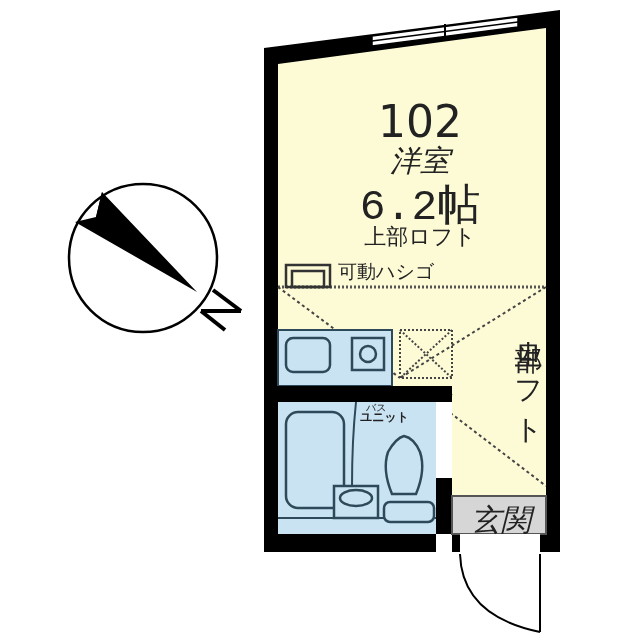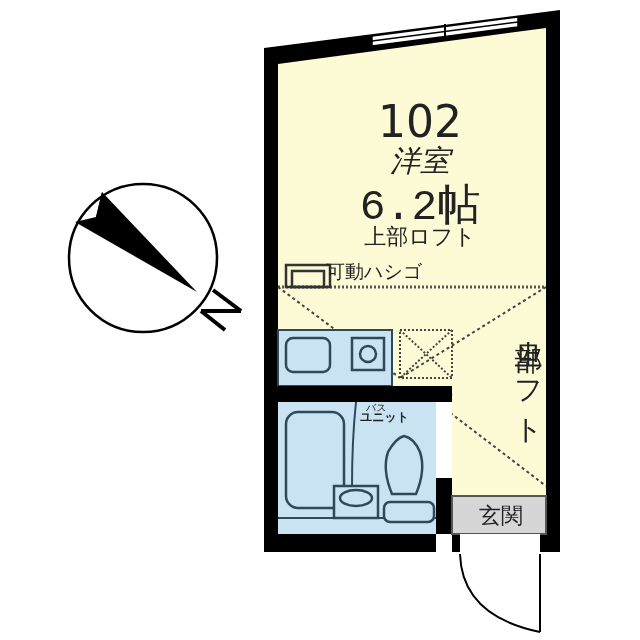--- a/index.html
+++ b/index.html
@@ -3,25 +3,25 @@
 <meta charset="utf-8">
 <style>
   html,body{margin:0;padding:0;background:#ffffff;}
   body{width:640px;height:640px;position:relative;overflow:hidden;font-family:"DejaVu Sans",sans-serif;}
   svg{position:absolute;left:0;top:0;}
   .lbl{position:absolute;color:#222;white-space:nowrap;text-align:center;line-height:1;}
   .unit{left:300px;top:100px;width:240px;font-size:44px;}
   .room{left:300px;top:146px;width:240px;font-size:30px;font-style:italic;}
   .size{left:300px;top:186px;width:240px;font-size:43px;font-family:Liberation Mono, monospace;}
   .floor{left:300px;top:226px;width:240px;font-size:22px;}
-  .ladder{left:326px;top:262px;font-size:19px;text-align:left;}
+  .ladder{left:338px;top:262px;font-size:19px;text-align:left;}
   .loft{left:512px;top:318px;width:30px;font-size:28px;writing-mode:vertical-rl;letter-spacing:4px;}
   .ub1{left:360px;top:411px;font-size:12px;font-weight:bold;}
   .ub2{left:366px;top:403px;font-size:10px;}
-  .entry{left:458px;top:505px;width:86px;font-size:22px;}
+  .entry{left:458px;top:505px;width:86px;font-size:30px;font-style:italic;}
 </style>
 </head>
 <body>
 
 <svg width="640" height="640" viewBox="0 0 640 640">
 
   <g>
     <circle cx="143" cy="258" r="74" fill="#fff" stroke="#000" stroke-width="2.5"></circle>
     <polygon points="102,192 96,217 75,222 197,292" fill="#000"></polygon>
     <polygon points="102,192 110,217 96,217" fill="#000"></polygon>

